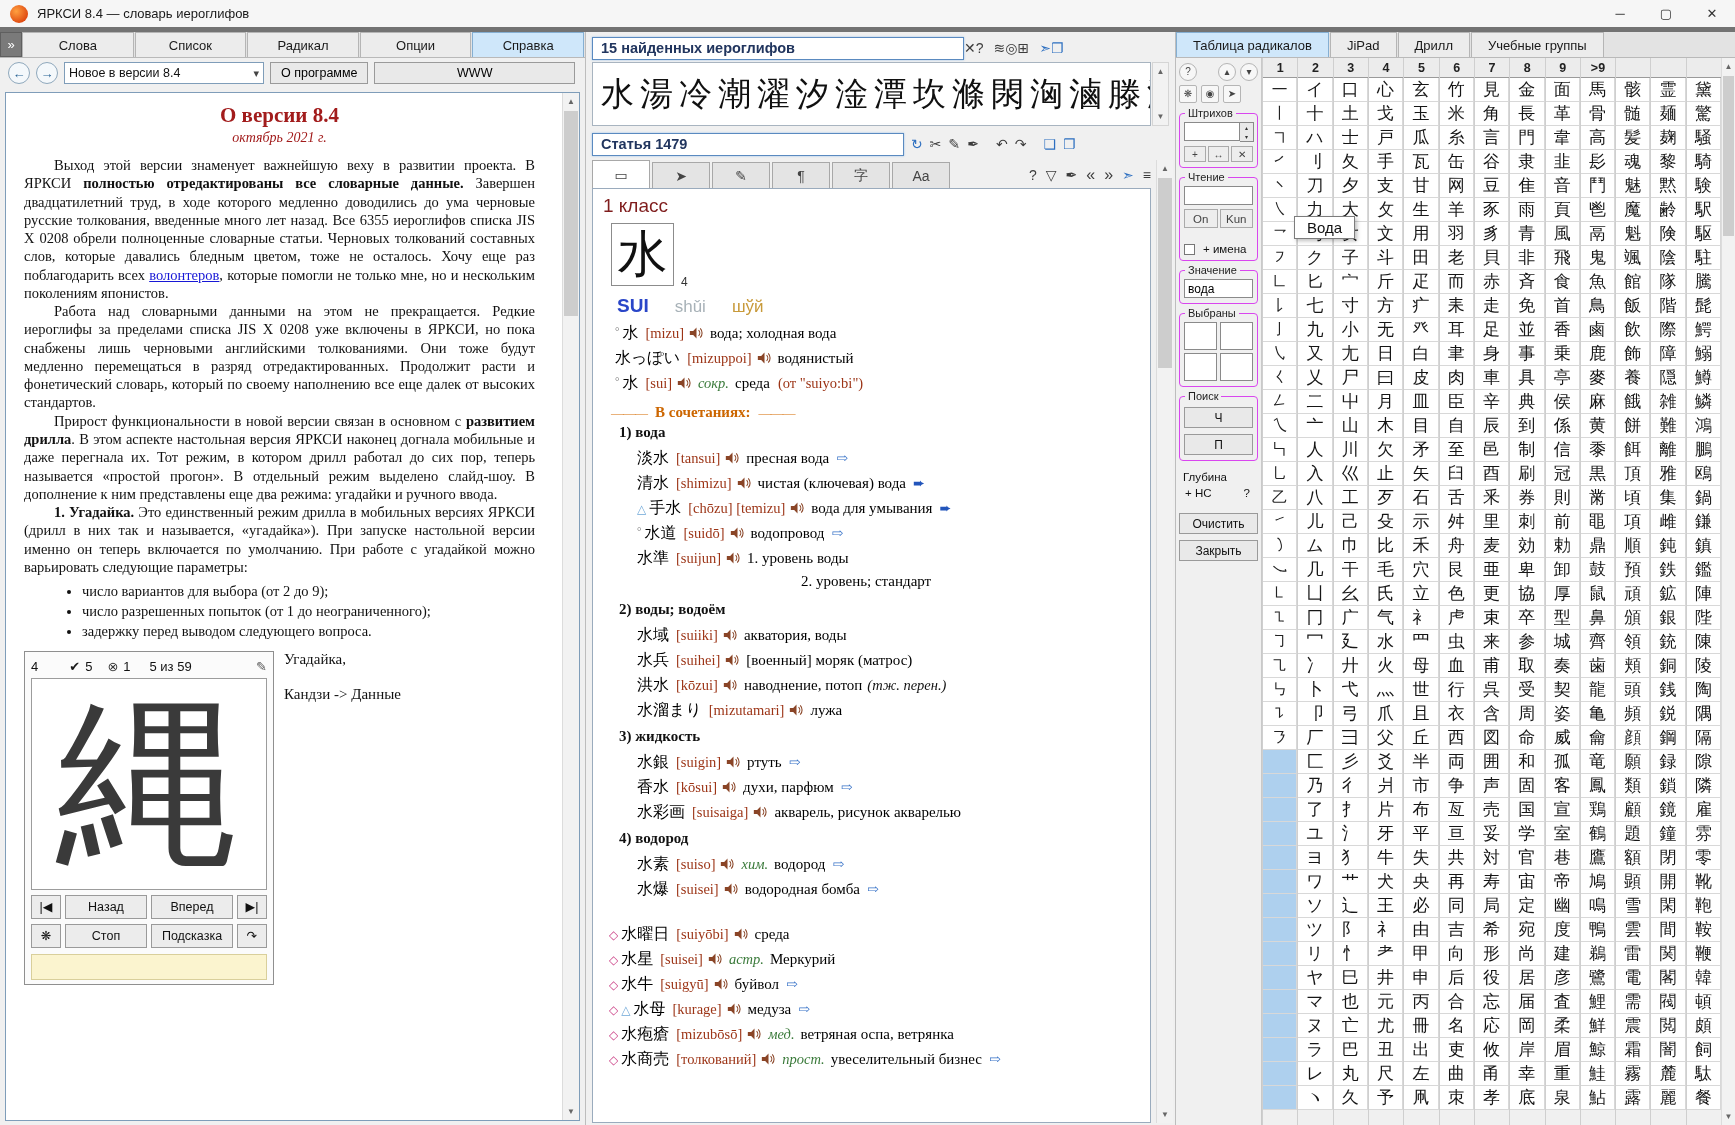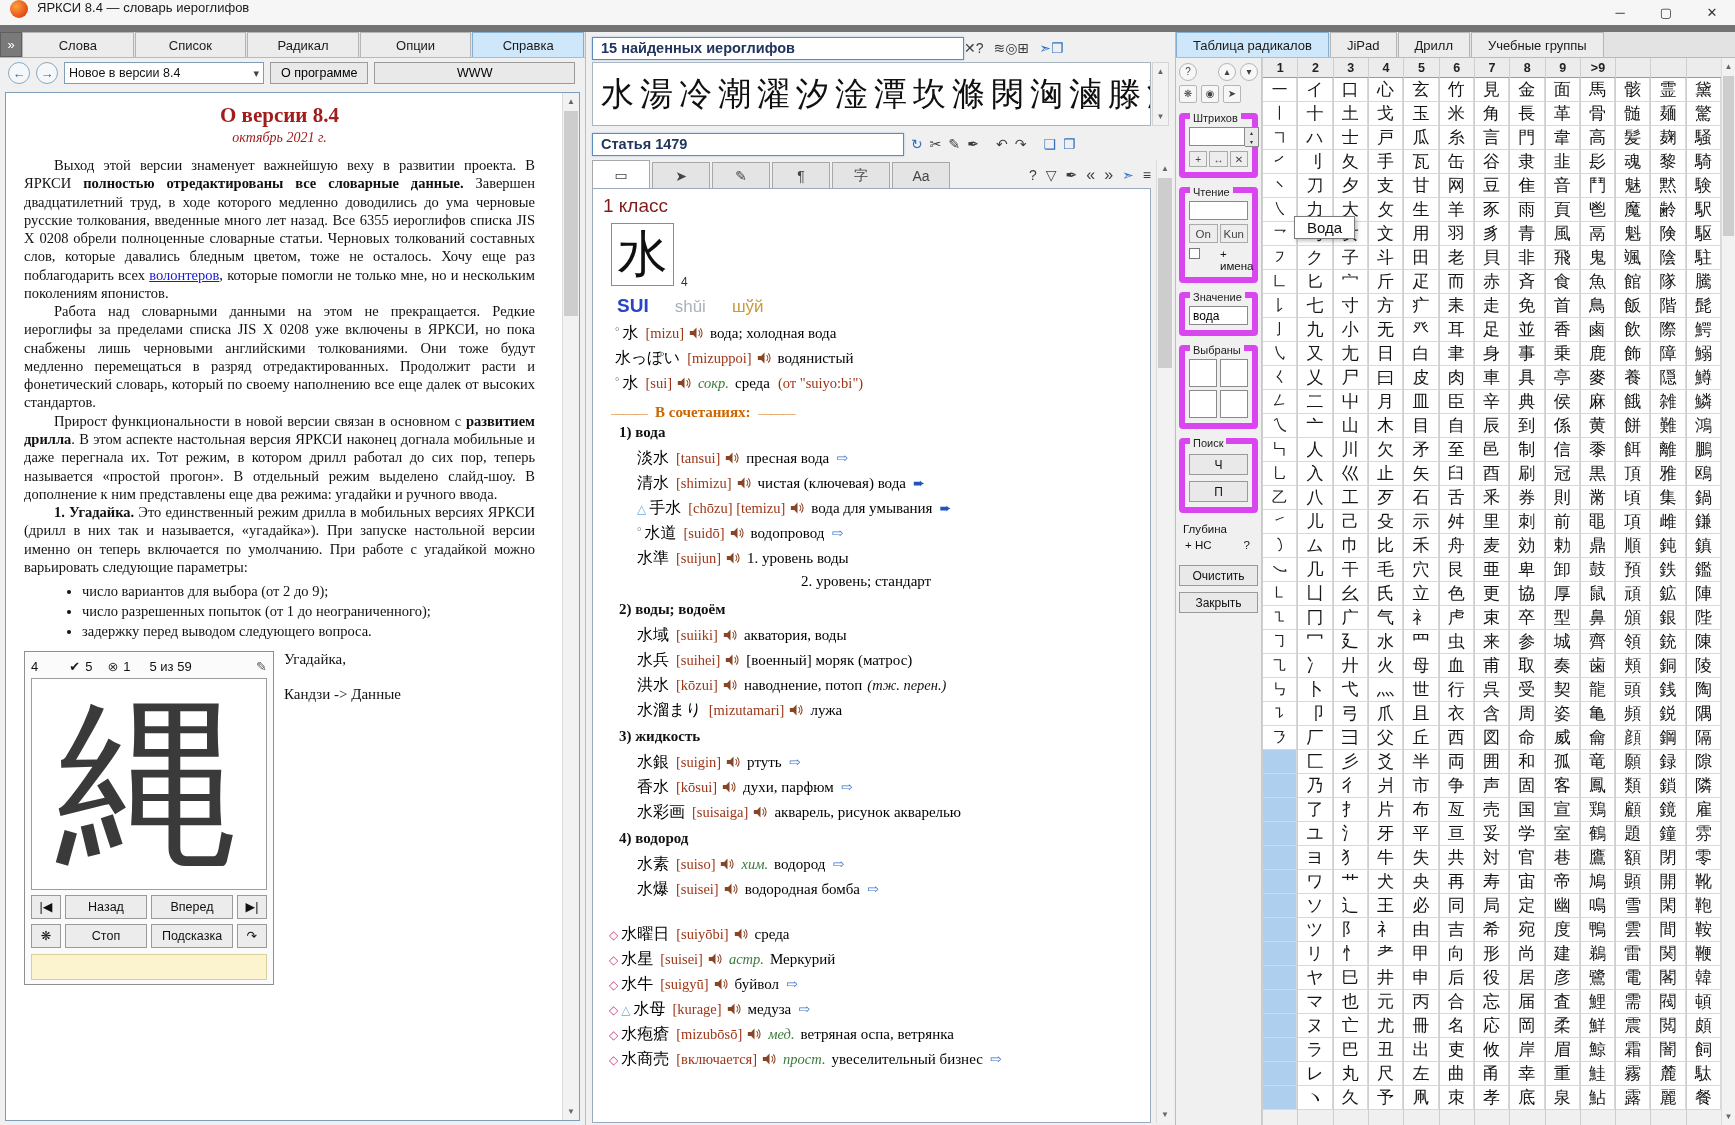--- a/index.html
+++ b/index.html
@@ -1,20 +1,20 @@
 <!DOCTYPE html>
 <html><head>
 <meta charset="utf-8">
 <style>
 *{box-sizing:border-box;margin:0;padding:0}
 html,body{width:1735px;height:1125px;overflow:hidden}
 body{position:relative;font-family:"Liberation Sans","DejaVu Sans",sans-serif;font-size:13px;color:#111;background:#f0f0f0}
 .cjk{font-family:"DejaVu Sans",sans-serif}
 
-.titlebar{position:absolute;left:0;top:0;width:100%;height:32px;background:#f6f6f6;border-bottom:7px solid #737373;display:flex;align-items:flex-start}
+.titlebar{position:absolute;left:0;top:0;width:100%;height:32px;background:#f6f6f6;border-bottom:5px solid #737373;display:flex;align-items:center}
 .app-icon{width:18px;height:18px;border-radius:50%;background:radial-gradient(circle at 35% 35%,#ffa040,#d42a00);margin:0 9px 0 10px;flex:none}
 .title-text{font-size:13px;color:#1a1a1a}
 .win-controls{margin-left:auto;display:flex;height:100%}
 .win-btn{width:46px;height:100%;display:flex;align-items:center;justify-content:center;font-size:13px;color:#333}
 
 .tabbar{display:flex;align-items:stretch;height:26px;background:#e3e3e3;border-bottom:1px solid #b9b9b9}
 .tab{display:flex;align-items:center;justify-content:center;padding:0 12px;background:#ececec;border:1px solid #b5b5b5;border-bottom:none;font-size:13px;color:#1a1a1a;margin-right:1px}
 .tab.active{background:#cfe7fa;border-color:#85afd2}
 .chev-btn{width:22px;background:#7a7a7a;color:#fff;display:flex;align-items:center;justify-content:center;font-size:13px;border:1px solid #5f5f5f}
 
@@ -109,32 +109,32 @@
 .ctext{color:#cc6600;font-weight:bold;font-size:15px}
 .gtitle{font-family:Liberation Serif, serif;font-weight:bold;font-size:15px;padding-left:18px;margin-top:3px;min-height:24px}
 .gap{height:20px}
 
 .right-region{position:absolute;left:1176px;top:32px;right:0;bottom:0;background:#f0f0f0}
 .right-region .tabbar .tab{padding:0 16px}
 .ctrl{position:absolute;left:0;top:26px;width:86px;bottom:0;background:#f0f0f0;border-right:1px solid #c9c9c9;padding:3px 3px;font-size:11.5px}
 .ctrl-icons{display:flex;align-items:center;gap:4px;height:21px;margin-bottom:1px}
 .cico{width:18px;height:18px;border:1px solid #b5b5b5;border-radius:50%;background:#f7f7f7;display:flex;align-items:center;justify-content:center;font-size:10px;color:#444}
 .cico.fl{border-radius:2px}
-.grp{border:6px solid #d946ef;border-radius:4px;margin:9px 0 2px;padding:8px 4px 5px;position:relative}
+.grp{border:1px solid #d946ef;border-radius:4px;margin:9px 0 2px;padding:8px 4px 5px;position:relative}
 .glabel{position:absolute;top:-7px;left:5px;background:#f0f0f0;padding:0 3px;font-size:11px;color:#222}
 .tinput{width:100%;height:19px;background:#fff;border:1px solid #8a8a8a;font-size:12px;padding:0 3px;font-family:inherit}
 .spinrow{display:flex}
 .spinrow .tinput{width:56px}
 .spincol{display:flex;flex-direction:column;border:1px solid #8a8a8a;border-left:none}
 .spincol span{font-size:6px;width:13px;height:9px;display:flex;align-items:center;justify-content:center;background:#e9e9e9;color:#333}
 .minirow{display:flex;gap:2px;margin-top:4px}
 .mini{flex:1;height:16px;border:1px solid #aaa;background:#ededed;display:flex;align-items:center;justify-content:center;font-size:10px;color:#444}
 .okun{display:flex;gap:2px;margin-top:4px}
 .okun .mini{height:19px;font-size:11.5px}
-.chkrow{display:flex;align-items:flex-start;gap:20px;margin-top:5px;font-size:11.5px}
+.chkrow{display:flex;align-items:flex-end;gap:8px;margin-top:15px;font-size:11.5px}
 .chk{width:11px;height:11px;border:1px solid #777;background:#fff;flex:none}
 .selgrid{display:grid;grid-template-columns:1fr 1fr;gap:3px}
 .selcell{height:28px;background:#fff;border:1px solid #8a8a8a}
 .bigbtn{width:100%;height:21px;border:1px solid #9a9a9a;background:#e9e9e9;font-size:12px;display:flex;align-items:center;justify-content:center;margin-top:6px}
 .depth{margin-top:10px;padding-left:4px}
 .nsrow{display:flex;justify-content:space-between;padding:4px 8px 0 6px}
 
 .rgrid{position:absolute;left:86px;top:26px;right:14px;bottom:0;display:flex;background:#f0f0f0;overflow:hidden}
 .rcol{flex:1;display:flex;flex-direction:column;border-left:1px solid #cfcfcf}
 .rhead{height:20px;display:flex;align-items:center;justify-content:center;font-size:12.5px;font-weight:bold;color:#222;border-bottom:1px solid #9a9a9a;background:#ececec;flex:none}
@@ -559,21 +559,21 @@
             <polygon points="1,4.5 5,4.5 9,0.5 9,13.5 5,9.5 1,9.5" fill="#8a4527"></polygon>
             <path d="M11.5 3.5 A5 5 0 0 1 11.5 10.5" stroke="#8a4527" fill="none" stroke-width="1.3"></path>
             <path d="M13.5 1.5 A8 8 0 0 1 13.5 12.5" stroke="#8a4527" fill="none" stroke-width="1.3"></path>
           </svg>
           <span class="dlabel">мед.</span>
           <span class="dmean">ветряная оспа, ветрянка</span>
         </div>
         <div class="ditem ex">
           <span class="mk dia">◇</span>
           <span class="dkanji cjk">水商売</span>
-          <span class="dread">[включается]</span>
+          <span class="dread">[толкований]</span>
           <svg viewBox="0 0 18 14" class="spk">
             <polygon points="1,4.5 5,4.5 9,0.5 9,13.5 5,9.5 1,9.5" fill="#8a4527"></polygon>
             <path d="M11.5 3.5 A5 5 0 0 1 11.5 10.5" stroke="#8a4527" fill="none" stroke-width="1.3"></path>
             <path d="M13.5 1.5 A8 8 0 0 1 13.5 12.5" stroke="#8a4527" fill="none" stroke-width="1.3"></path>
           </svg>
           <span class="dlabel">прост.</span>
           <span class="dmean">увеселительный бизнес</span>
           <span class="arr ao">⇨</span>
         </div>
       </div>

